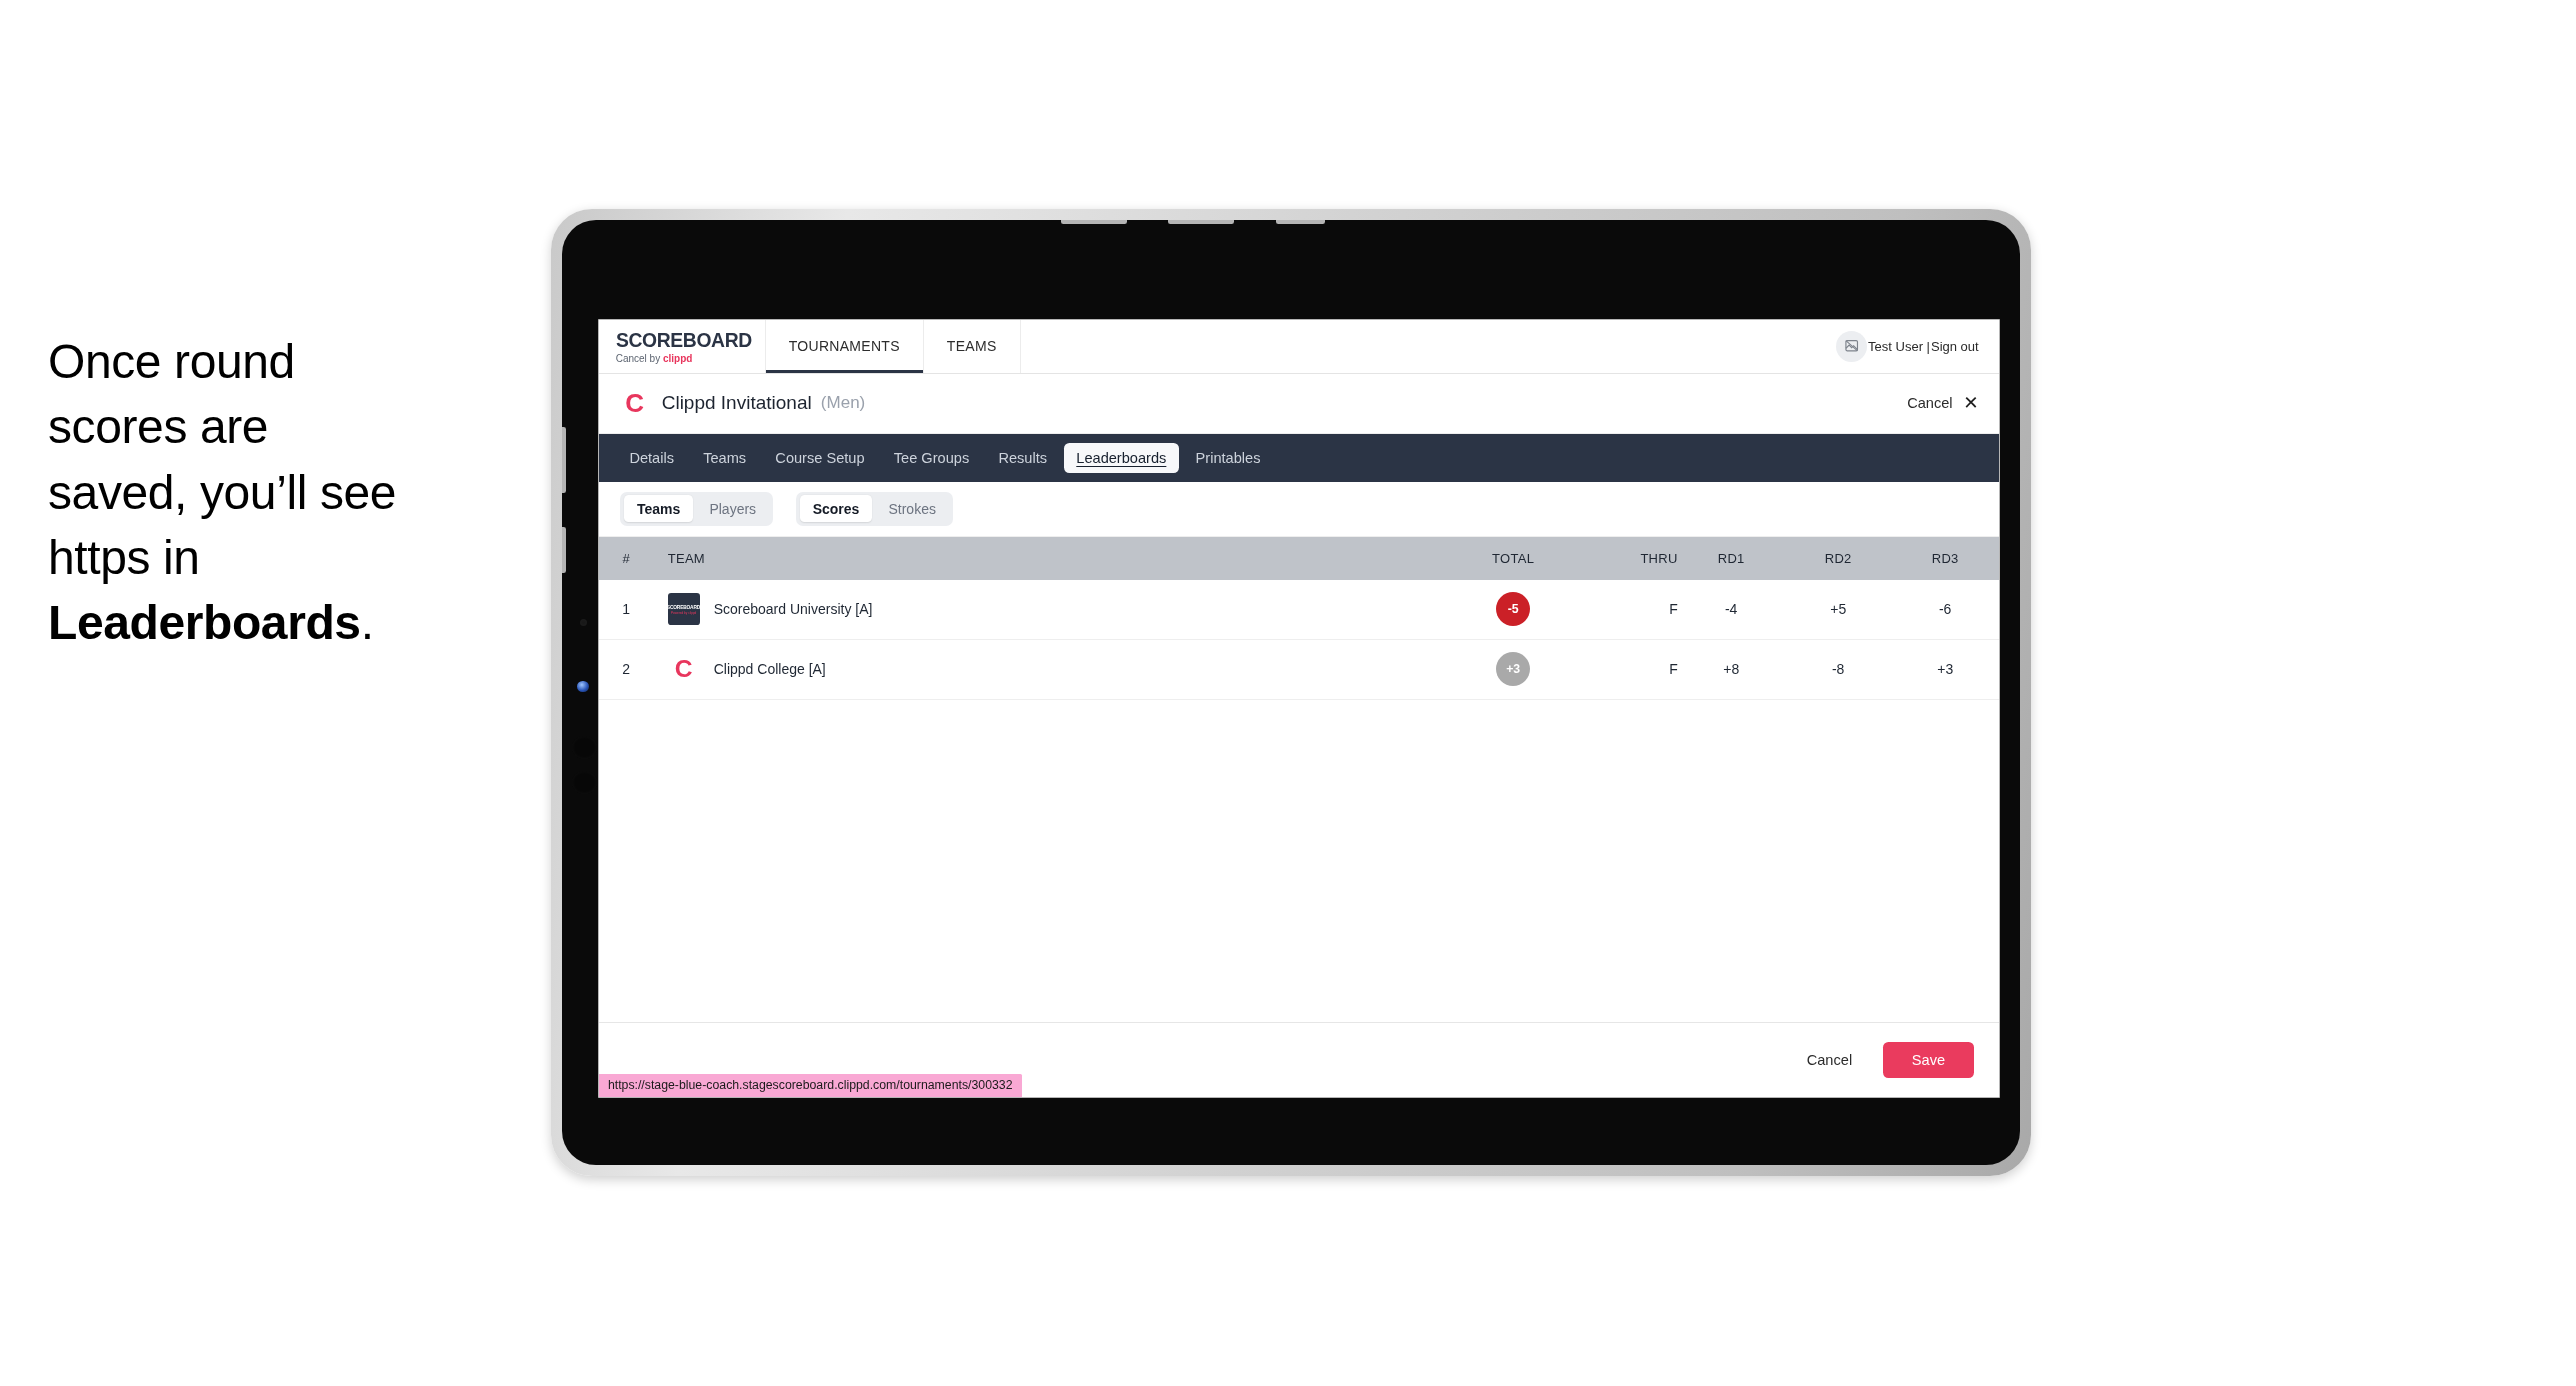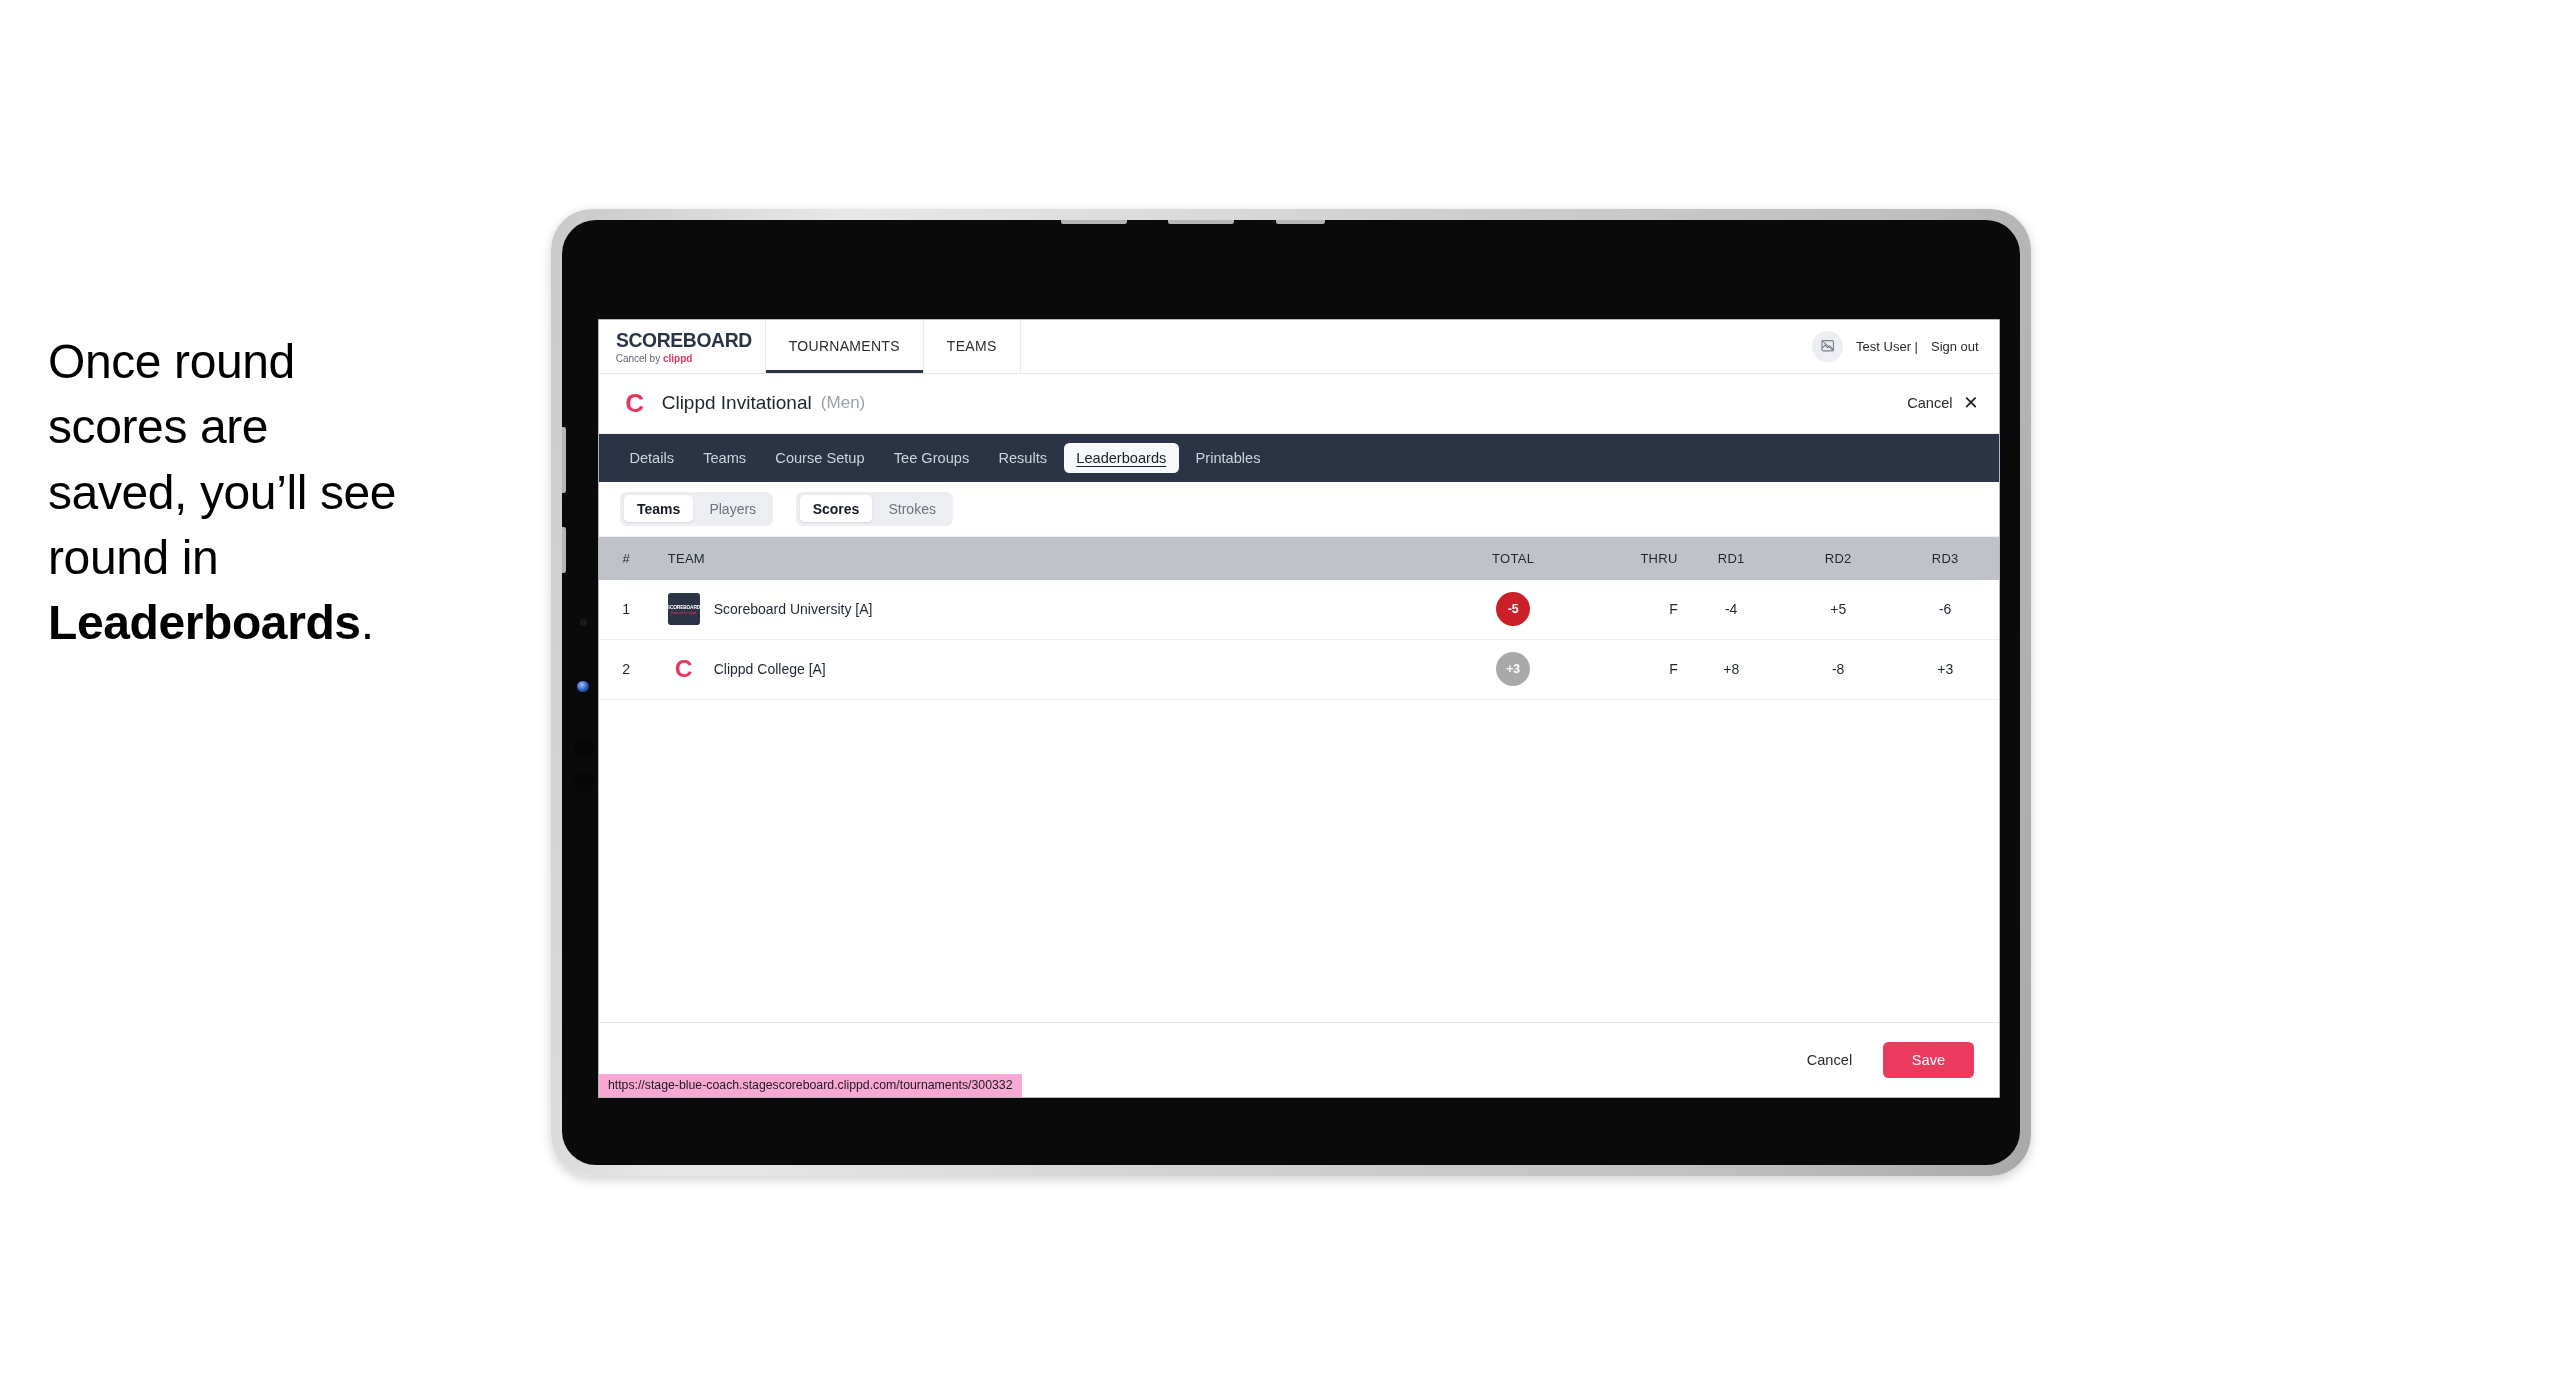--- a/index.html
+++ b/index.html
@@ -144,21 +144,21 @@
     left: 0; right: 0; bottom: -0.8px;
     height: 3.1px;
     background: #2b3445;
   }
 
   .appbar-spacer { flex: 1; }
 
   .user-area {
     display: flex;
     align-items: center;
-    gap: 13px;
+    gap: 1px;
     padding-right: 20px;
   }
   .avatar {
     width: 31px; height: 31px;
     border-radius: 50%;
     background: #eceef1;
     display: flex;
     align-items: center;
     justify-content: center;
     color: #7d838c;
@@ -362,21 +362,21 @@
 </style>
 </head>
 <body>
 
 <div class="stage">
 
   <div class="caption">
     <span>Once round</span><br>
     <span>scores are</span><br>
     <span>saved, you’ll see</span><br>
-    <span>round in</span><br>
+    <span>https in</span><br>
     <span class="bold">Leaderboards</span><span>.</span>
   </div>
 
   <div class="tablet">
     <div class="tablet-screen">
 
       <span class="hw hw-top1"></span>
       <span class="hw hw-top2"></span>
       <span class="hw hw-top3"></span>
       <span class="hw hw-left1"></span>

